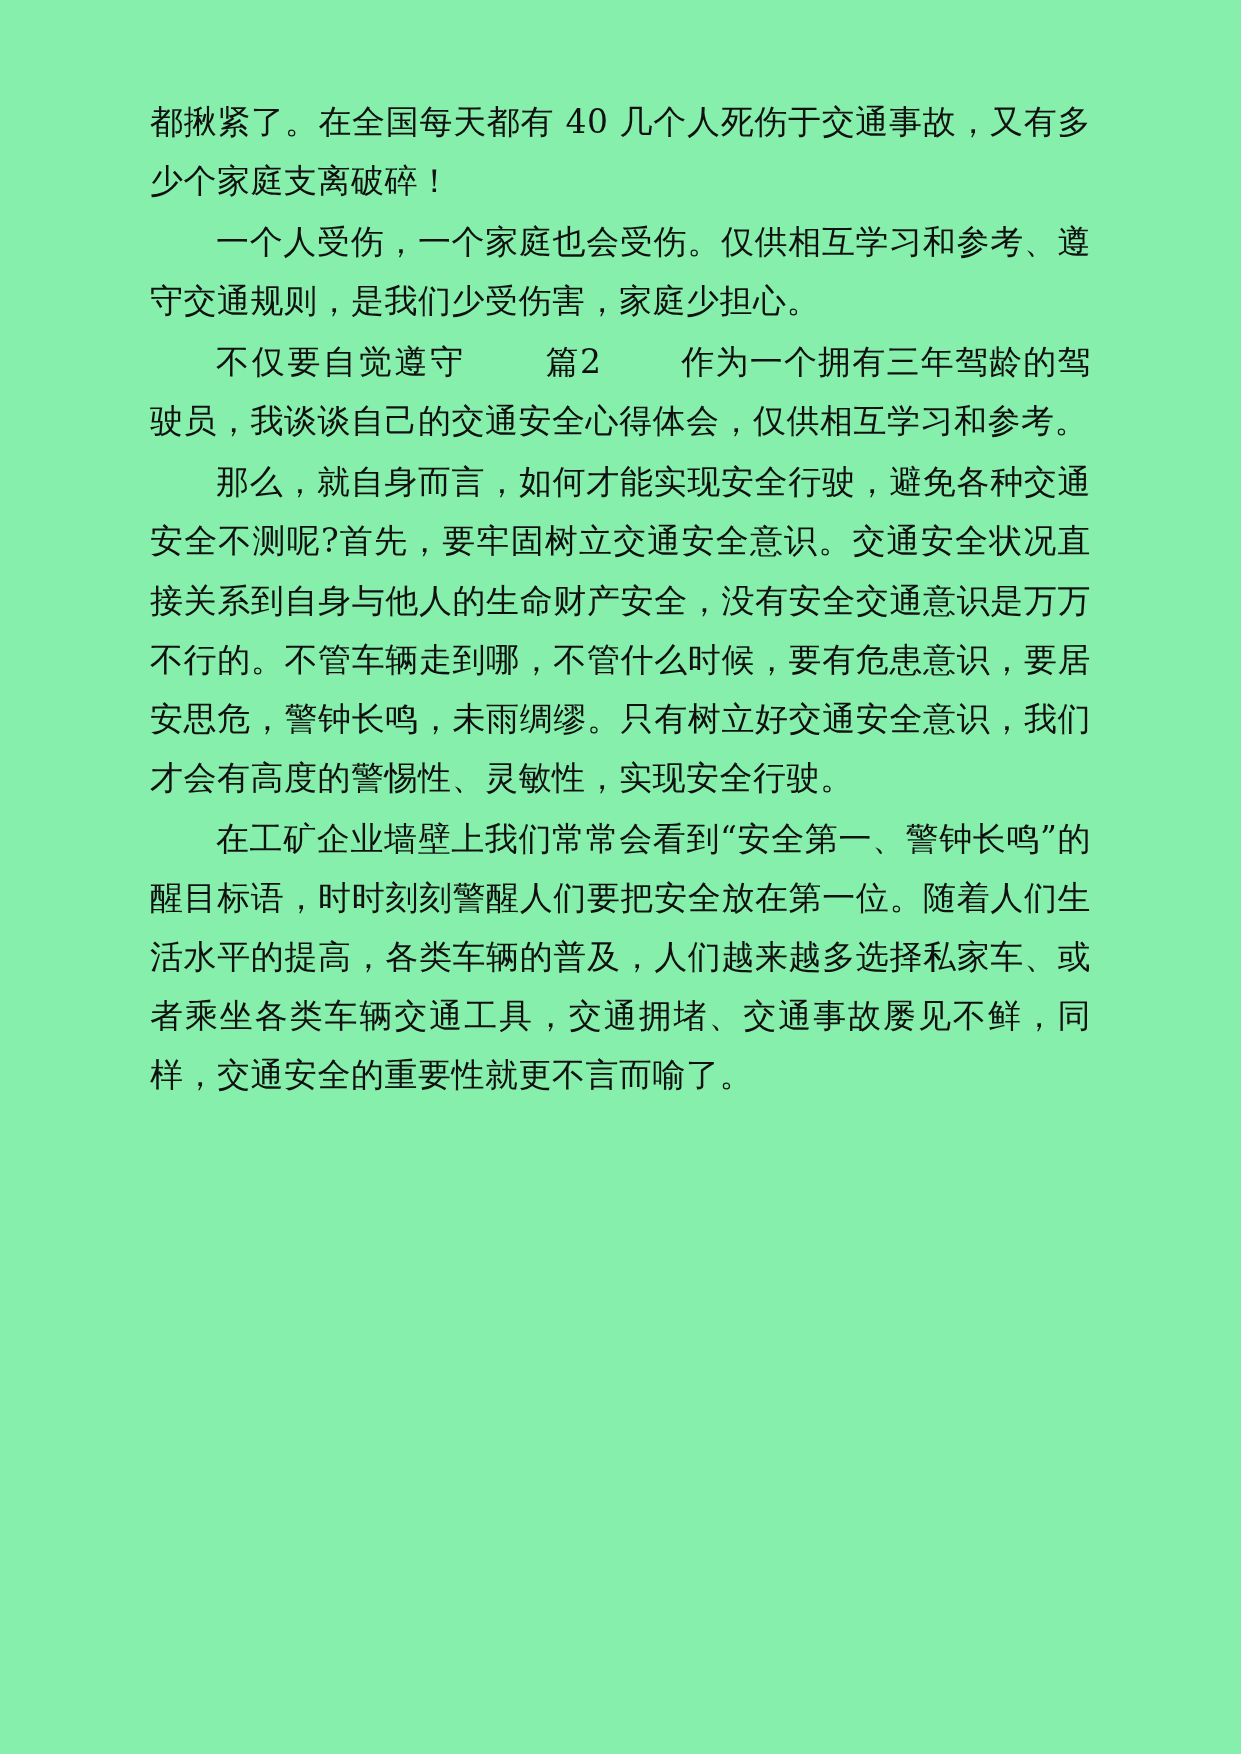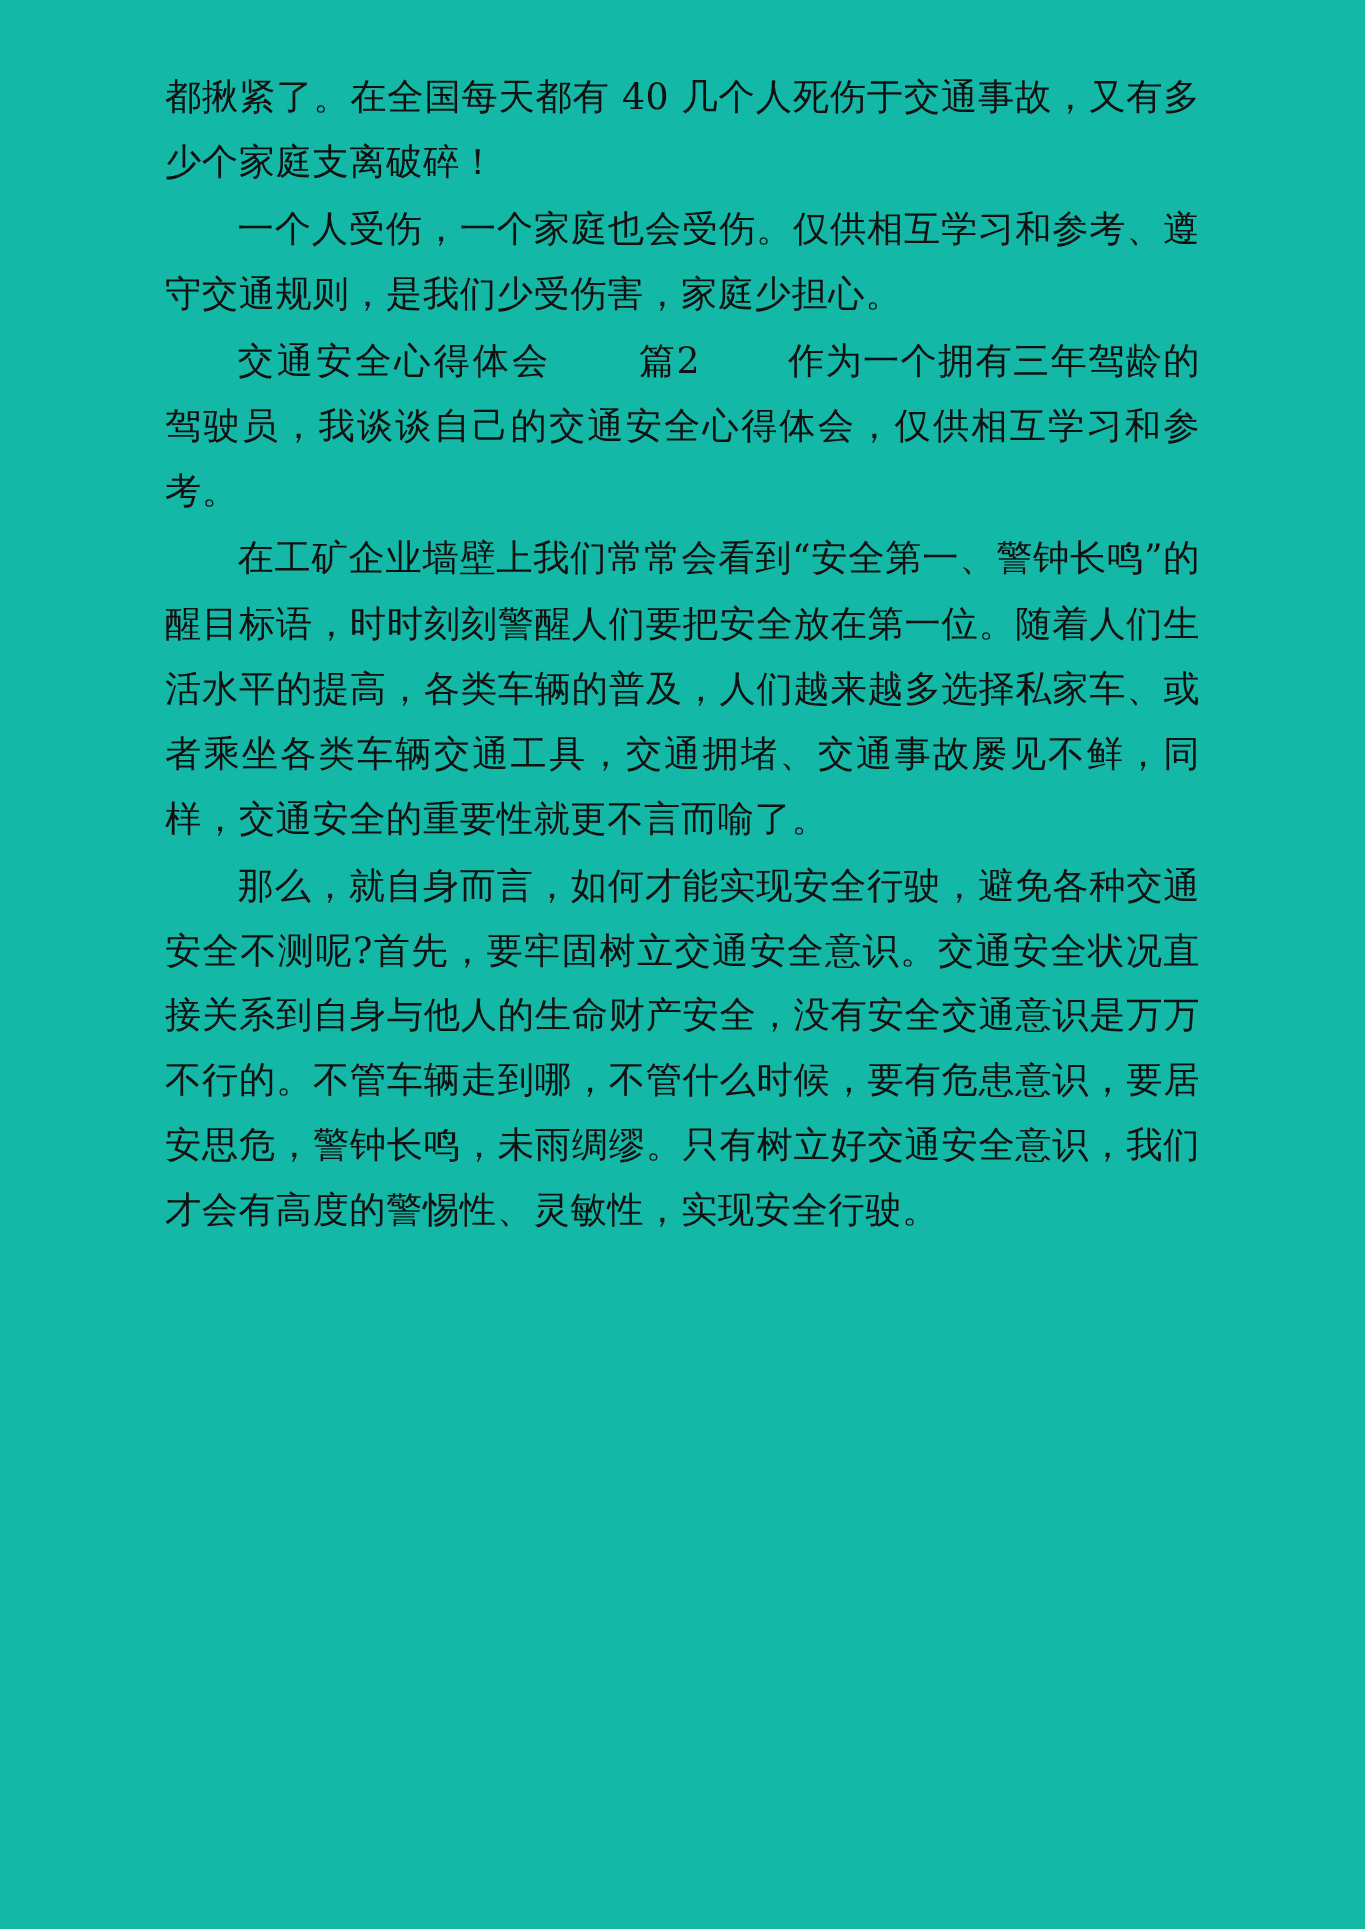--- a/index.html
+++ b/index.html
@@ -10,22 +10,22 @@
   body {
     width: 1241px;
     height: 1754px;
     font-family: "DejaVu Serif", "Liberation Serif", serif;
     color: #0d0d0d;
   }
   .page {
     box-sizing: border-box;
     width: 1241px;
     height: 1754px;
-    padding: 58px 150px 60px 150px;
-    background: #14b8a6;
+    padding: 92px 150px 60px 150px;
+    background: #86efac;
   }
   .doc-body {
     font-size: 33px;
     line-height: 1.79;
     text-align: justify;
     text-justify: inter-ideograph;
     letter-spacing: 0.5px;
     color: #111111;
   }
   .para {
@@ -49,21 +49,21 @@
 </head>
 <body>
 
 <div class="page">
   <div class="doc-body">
 
     <p class="para">都揪紧了。在全国每天都有 40 几个人死伤于交通事故，又有多少个家庭支离破碎！</p>
 
     <p class="para indent">一个人受伤，一个家庭也会受伤。仅供相互学习和参考、遵守交通规则，是我们少受伤害，家庭少担心。</p>
 
-    <p class="para heading-run"><span class="heading-label">交通安全心得体会</span><span class="heading-sep"></span><span>篇2</span><span class="heading-sep"></span><span>作为一个拥有三年驾龄的驾驶员，我谈谈自己的交通安全心得体会，仅供相互学习和参考。</span></p>
+    <p class="para heading-run"><span class="heading-label">不仅要自觉遵守</span><span class="heading-sep"></span><span>篇2</span><span class="heading-sep"></span><span>作为一个拥有三年驾龄的驾驶员，我谈谈自己的交通安全心得体会，仅供相互学习和参考。</span></p>
+
+    <p class="para indent">那么，就自身而言，如何才能实现安全行驶，避免各种交通安全不测呢?首先，要牢固树立交通安全意识。交通安全状况直接关系到自身与他人的生命财产安全，没有安全交通意识是万万不行的。不管车辆走到哪，不管什么时候，要有危患意识，要居安思危，警钟长鸣，未雨绸缪。只有树立好交通安全意识，我们才会有高度的警惕性、灵敏性，实现安全行驶。</p>
 
     <p class="para indent">在工矿企业墙壁上我们常常会看到“安全第一、警钟长鸣”的醒目标语，时时刻刻警醒人们要把安全放在第一位。随着人们生活水平的提高，各类车辆的普及，人们越来越多选择私家车、或者乘坐各类车辆交通工具，交通拥堵、交通事故屡见不鲜，同样，交通安全的重要性就更不言而喻了。</p>
-
-    <p class="para indent">那么，就自身而言，如何才能实现安全行驶，避免各种交通安全不测呢?首先，要牢固树立交通安全意识。交通安全状况直接关系到自身与他人的生命财产安全，没有安全交通意识是万万不行的。不管车辆走到哪，不管什么时候，要有危患意识，要居安思危，警钟长鸣，未雨绸缪。只有树立好交通安全意识，我们才会有高度的警惕性、灵敏性，实现安全行驶。</p>
 
 
   </div>
 </div>
 
 </body></html>

